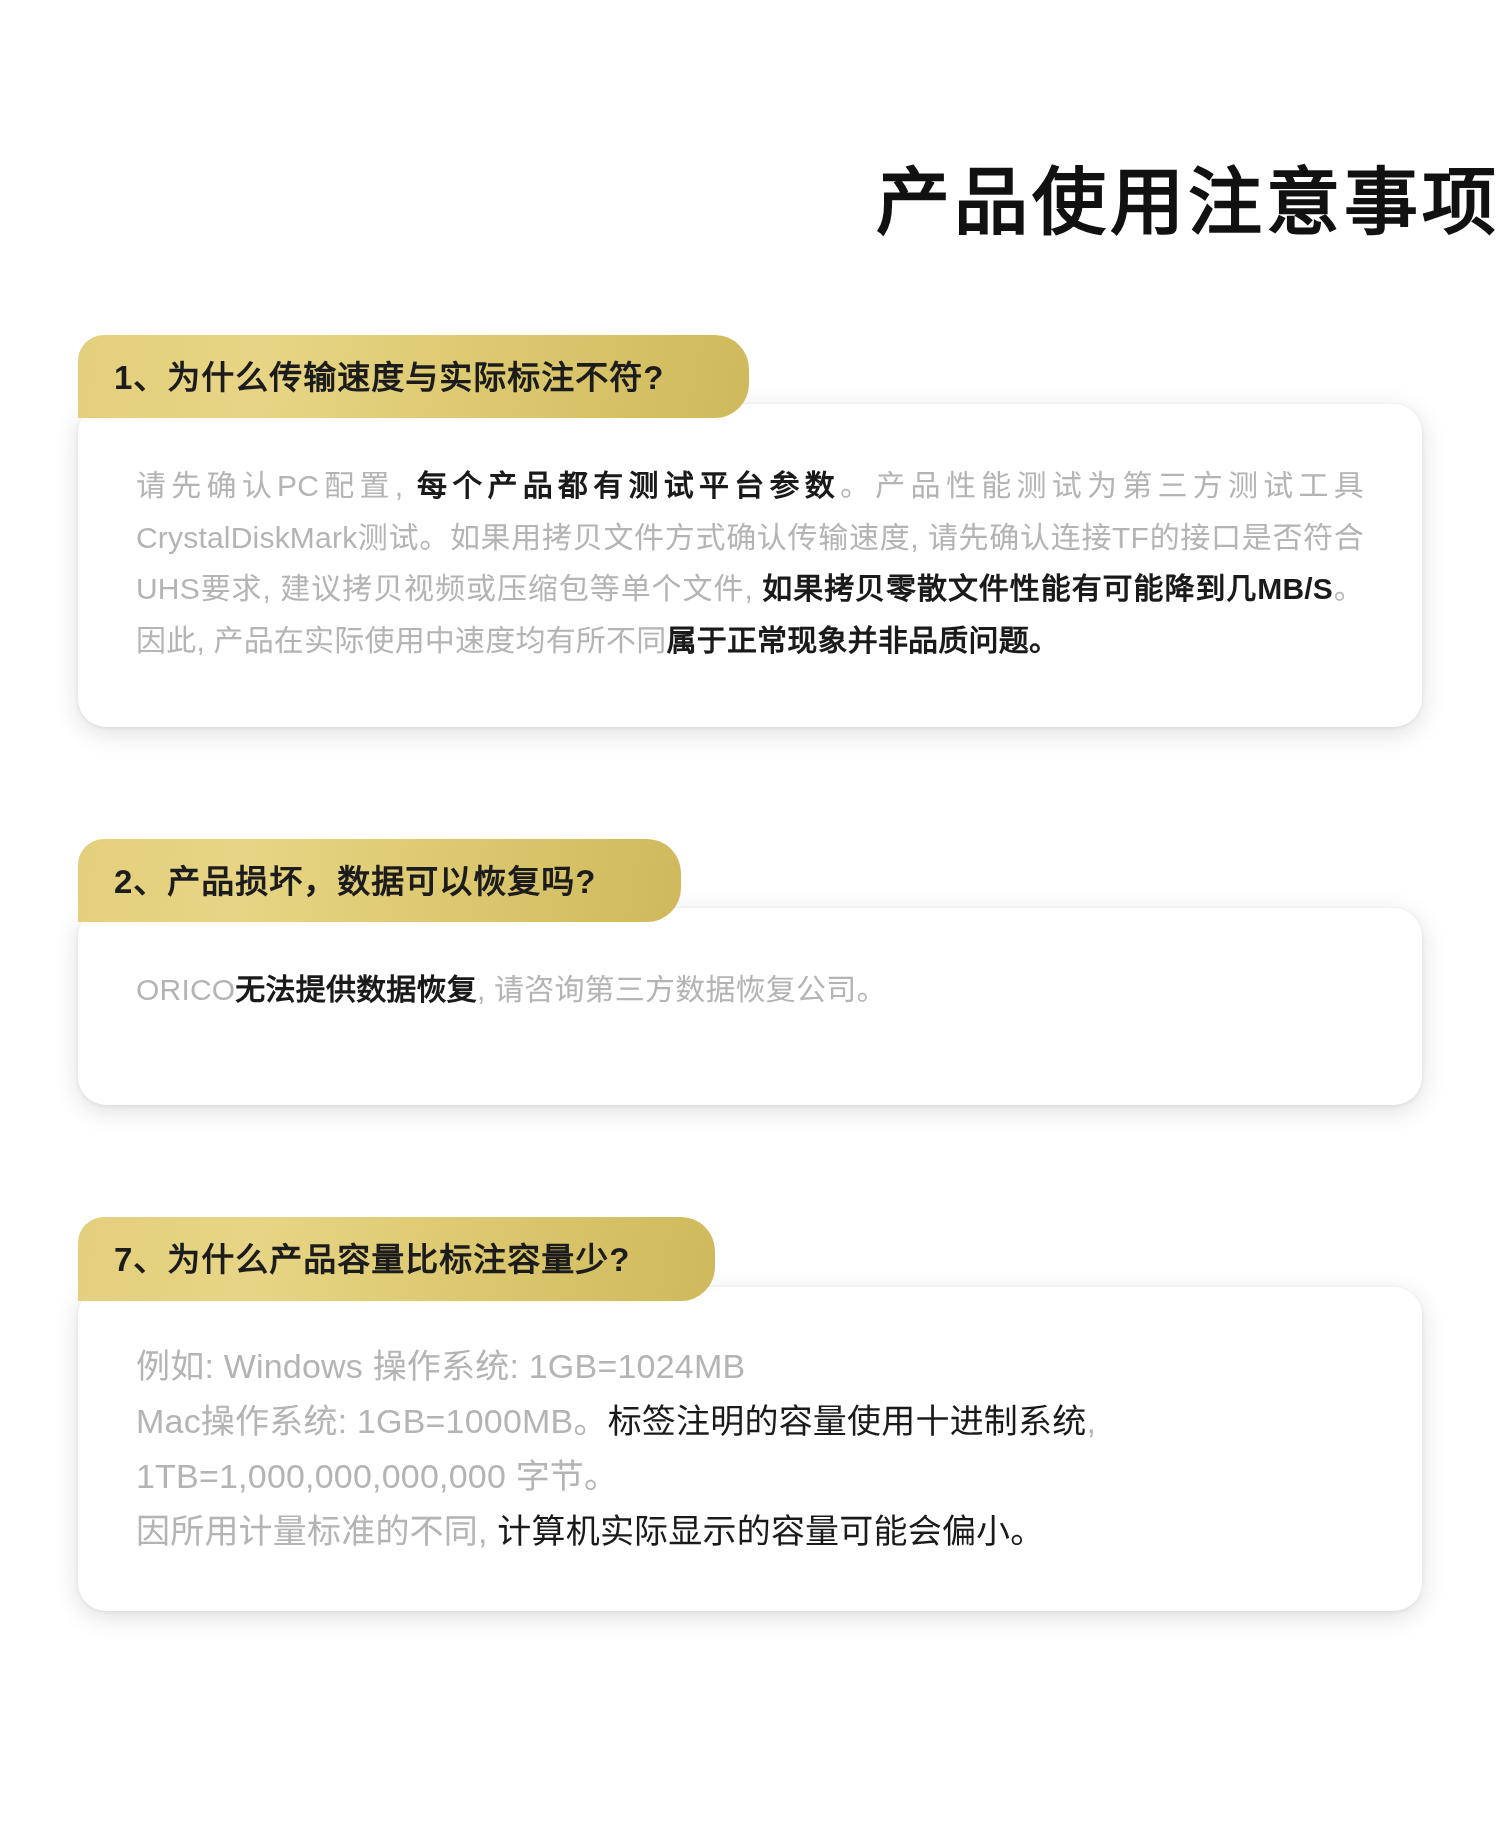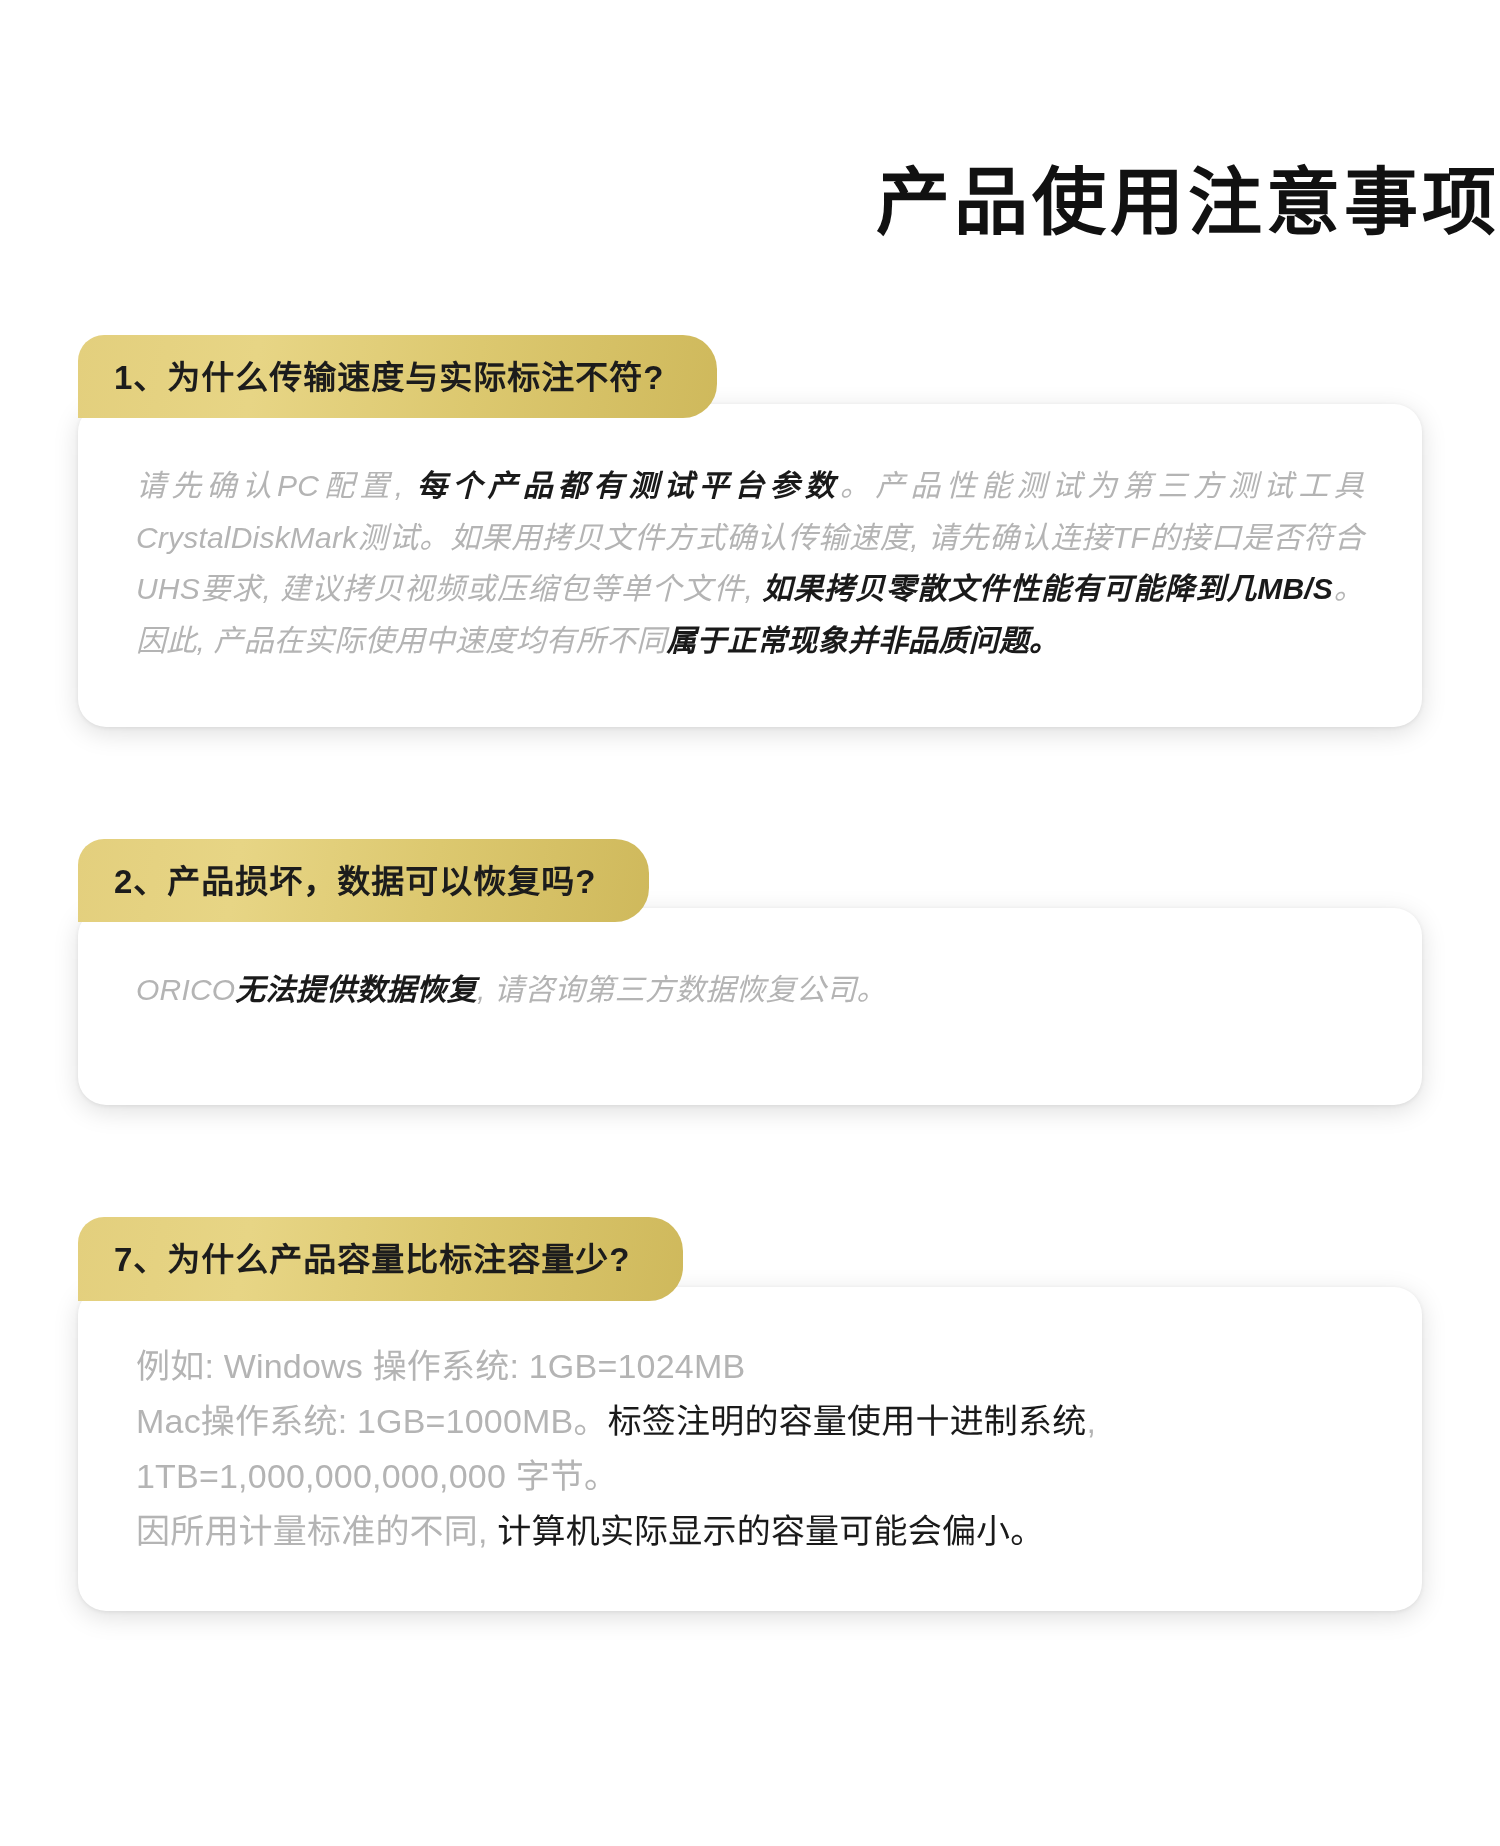--- a/index.html
+++ b/index.html
@@ -46,21 +46,21 @@
   }
   .faq-card:last-child { margin-bottom: 0; }
 
   .faq-header {
     position: relative;
     display: inline-block;
     background: linear-gradient(100deg, #e3cf7d 0%, #e7d585 28%, #dcc86f 62%, #cfb95c 100%);
     border-top-left-radius: 26px;
     border-top-right-radius: 34px;
     border-bottom-right-radius: 34px;
-    padding: 22px 52px 20px 36px;
+    padding: 22px 84px 20px 36px;
     min-width: 560px;
     box-sizing: border-box;
     z-index: 3;
   }
   .faq-header-text {
     font-size: 33px;
     font-weight: 700;
     color: #1c1c1c;
     letter-spacing: 1px;
     white-space: nowrap;
@@ -80,21 +80,20 @@
   .faq-body.tall   { padding: 56px 58px 60px 58px; }
   .faq-body.short  { padding: 56px 58px 90px 58px; }
 
   .para {
     font-size: 30px;
     line-height: 1.72;
     color: #b4b4b4;
     letter-spacing: 0.2px;
     margin: 0;
     text-align: justify;
-    font-style: italic;
   }
   .para strong {
     color: #1a1a1a;
     font-weight: 700;
   }
   .para .light { color: #b4b4b4; font-weight: 400; }
 
   
   .line {
     font-size: 34px;

